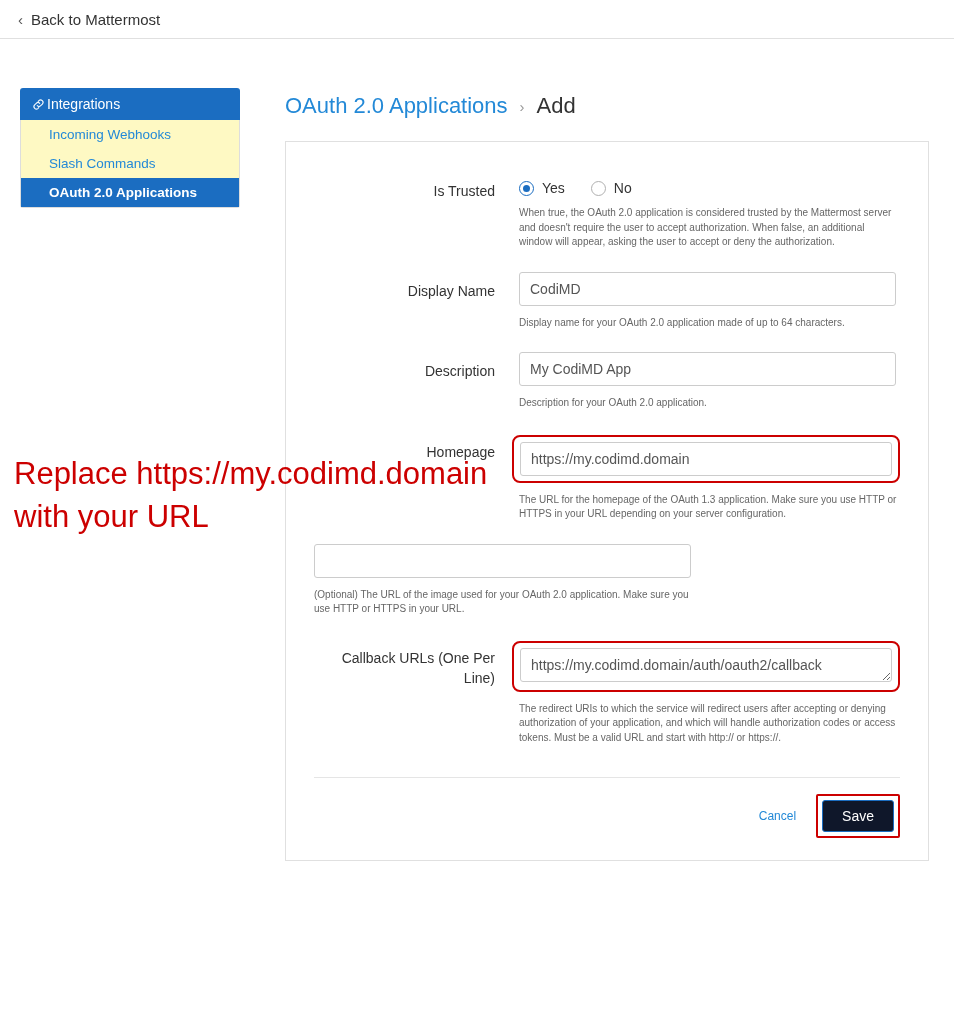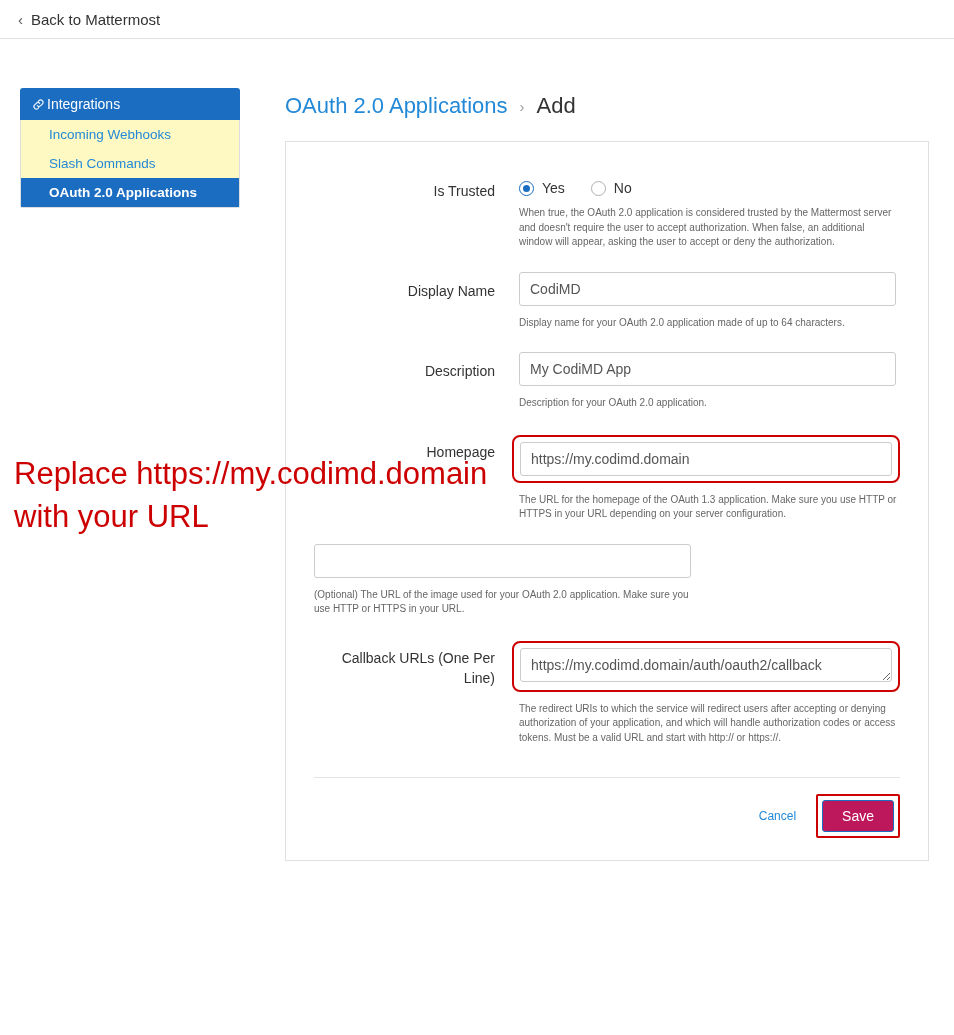--- a/index.html
+++ b/index.html
@@ -240,21 +240,21 @@
     font-family: "Liberation Sans", sans-serif;
   }
   .save-wrap {
     border: 2px solid #cc0000;
     padding: 4px;
     border-radius: 2px;
     display: inline-block;
     margin-left: 6px;
   }
   .save-btn {
-    background: #be185d;
+    background: #0f172a;
     color: #ffffff;
     border: 1px solid #1b6dc1;
     border-radius: 3px;
     font-size: 14px;
     padding: 7px 19px;
     cursor: pointer;
     font-family: "Liberation Sans", sans-serif;
   }
 
   

